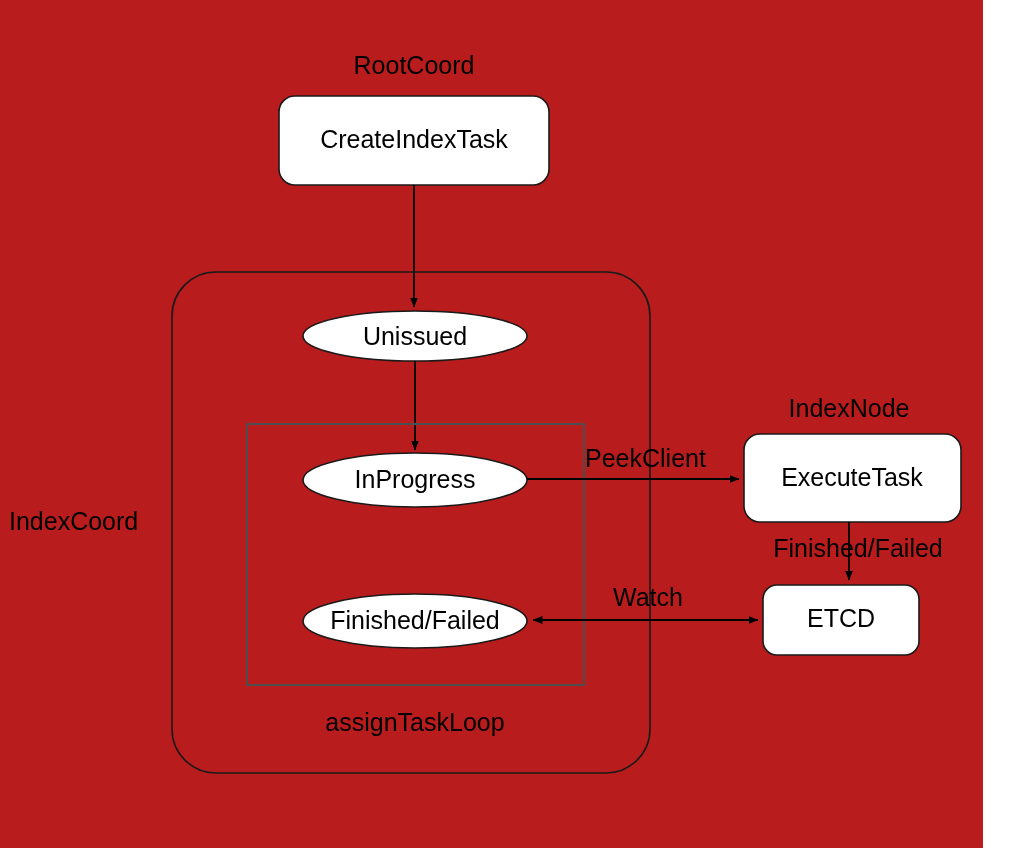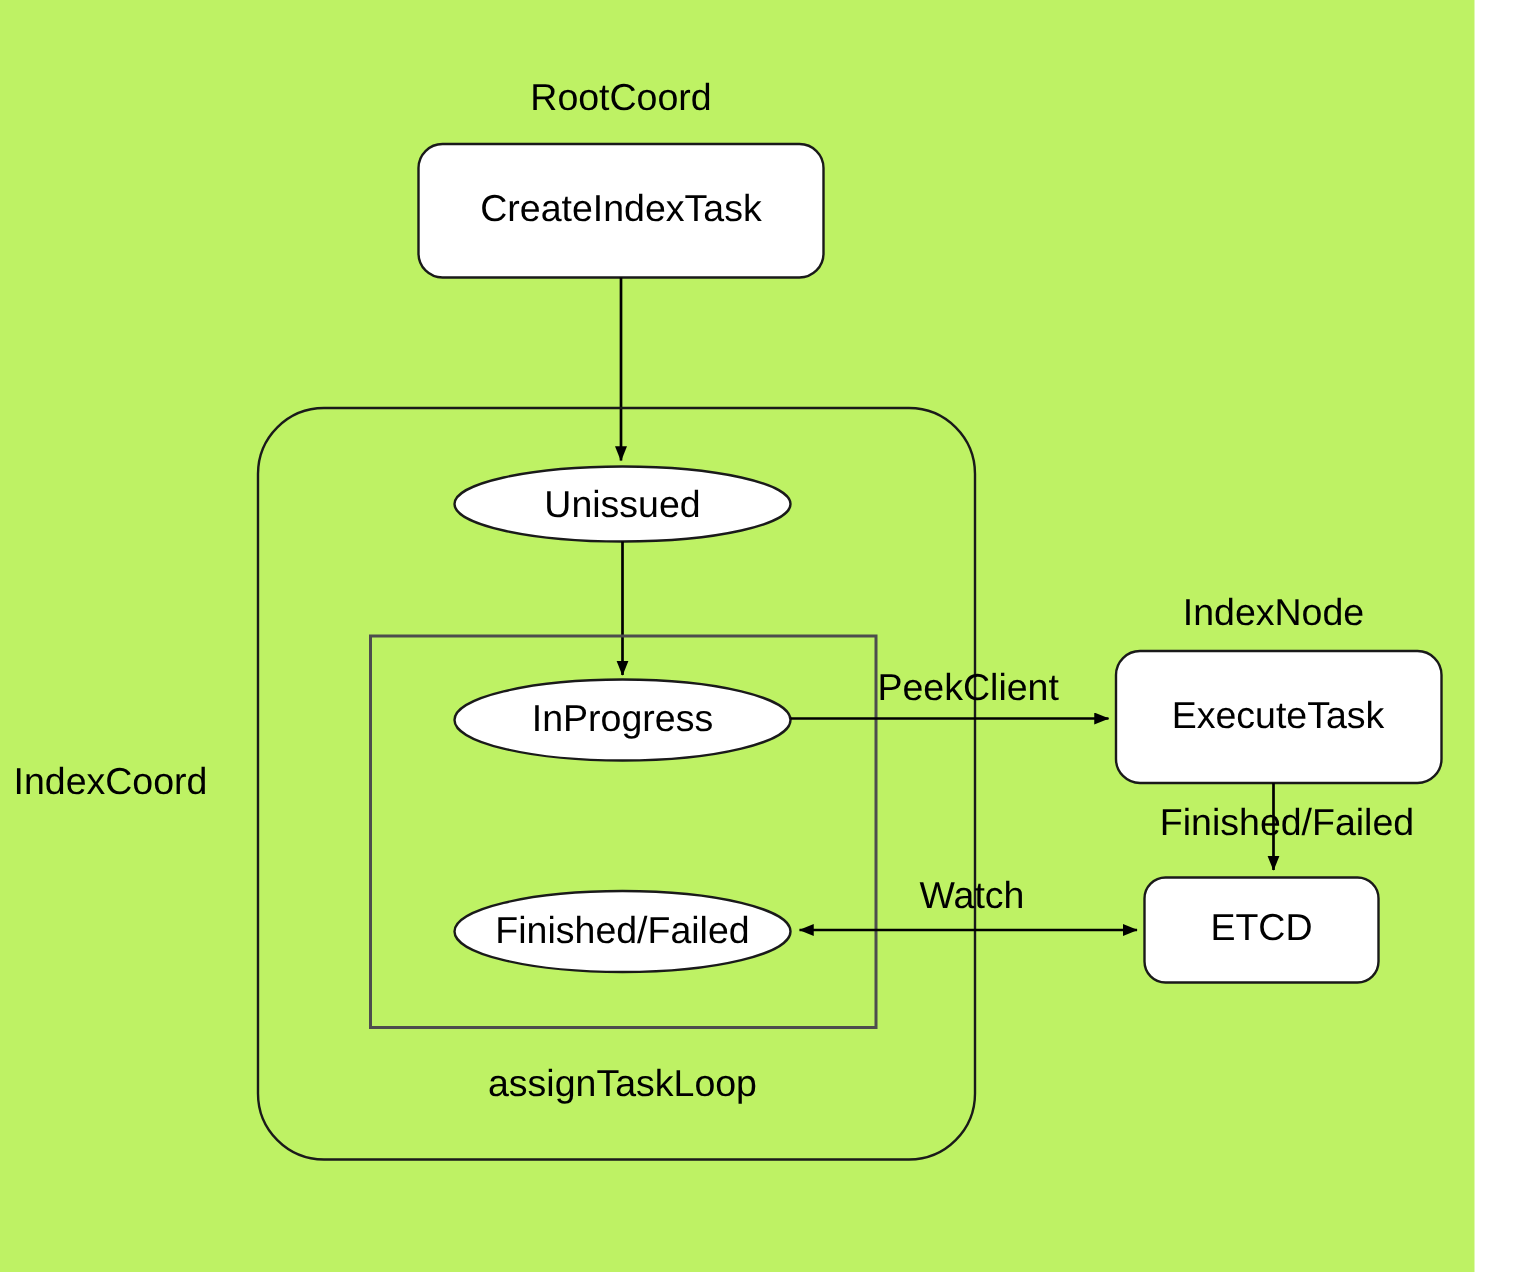--- a/index.html
+++ b/index.html
@@ -4,21 +4,21 @@
 <style>
   html, body {
     margin: 0;
     padding: 0;
     background: #ffffff;
   }
   #canvas {
     position: relative;
     width: 983px;
     height: 848px;
-    background: #bef264;
+    background: #b91c1c;
     font-family: "Liberation Sans", sans-serif;
     overflow: hidden;
   }
   svg.diagram {
     position: absolute;
     left: 0;
     top: 0;
     width: 1014px;
     height: 848px;
   }

